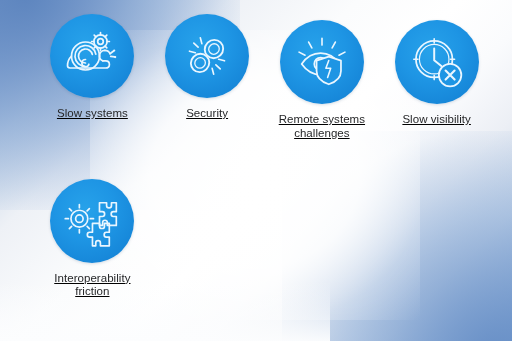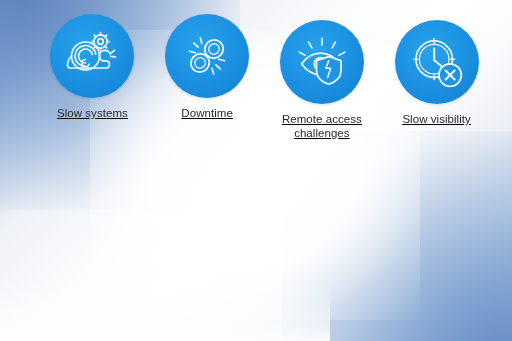--- a/index.html
+++ b/index.html
@@ -157,52 +157,68 @@
 
           <g transform="rotate(-45 31 31)">
             <rect x="10.5" y="21.5" width="20" height="19" rx="9.5"></rect>
             <rect x="14.8" y="25.6" width="11.5" height="10.8" rx="5.4" stroke-width="1.4"></rect>
           </g>
 
           <path d="M21.5 21.5l-4.6-4.2M18.5 27.5l-6.2-1.6M25.5 17.8l-1.6-6.2" stroke-width="1.8"></path>
           <path d="M40.5 40.5l4.6 4.2M43.5 34.5l6.2 1.6M36.5 44.2l1.6 6.2" stroke-width="1.8"></path>
         </svg>
       </div>
-      <div class="label">Downtime</div>
+      <div class="label">Security</div>
     </div>
 
 
     <div class="cell row2">
       <div class="badge">
         <svg width="60" height="60" viewBox="0 0 62 62" fill="none" stroke="#eaf6ff" stroke-width="1.8" stroke-linecap="round" stroke-linejoin="round">
 
           <path d="M31 13.5V6.5M20.5 16.5l-3.3-6.1M41.5 16.5l3.3-6.1M13.5 24l-6.2-3.2M48.5 24l6.2-3.2" stroke-width="1.7"></path>
 
           <path d="M10 33c5.2-7.4 11.8-11.1 19.6-11.1S44 25.6 49.2 33c-5.2 7.4-11.8 11.1-19.6 11.1S15.2 40.4 10 33z"></path>
           <circle cx="29.6" cy="33" r="6.6"></circle>
 
           <path d="M38 25.5l12.6 4.1v10.6c0 6.3-5 11.2-12.6 13.8-7.6-2.6-12.6-7.5-12.6-13.8V29.6L38 25.5z" fill="#1e95e4"></path>
           <path d="M38 29.5l-3 8h5l-3.2 9.5" stroke-width="1.6"></path>
         </svg>
       </div>
-      <div class="label">Remote access
+      <div class="label">Remote systems
 challenges</div>
     </div>
 
     <div class="cell row2">
       <div class="badge">
         <svg width="58" height="58" viewBox="0 0 62 62" fill="none" stroke="#eaf6ff" stroke-width="1.9" stroke-linecap="round" stroke-linejoin="round">
 
           <circle cx="28" cy="28" r="19.5"></circle>
           <circle cx="28" cy="28" r="15.8" stroke-width="1.3"></circle>
           <path d="M28 6.2v4.4M28 45.4v4.4M6.2 28h4.4M45.4 28h4.4" stroke-width="1.7"></path>
           <path d="M28 16.5V29l7.6 6.4" stroke-width="2.1"></path>
 
           <circle cx="45" cy="45" r="12" fill="#1e95e4"></circle>
           <path d="M40.2 40.2l9.6 9.6M49.8 40.2l-9.6 9.6" stroke-width="2.3"></path>
         </svg>
       </div>
       <div class="label">Slow visibility</div>
     </div>
 
+    <div class="cell row2">
+      <div class="badge">
+        <svg width="58" height="58" viewBox="0 0 62 62" fill="none" stroke="#eaf6ff" stroke-width="1.8" stroke-linecap="round" stroke-linejoin="round">
+
+          <circle cx="17.5" cy="28.5" r="9"></circle>
+          <circle cx="17.5" cy="28.5" r="4"></circle>
+          <path d="M17.5 16.8v-3.4M17.5 40.2v3.4M5.8 28.5H2.4M29.2 28.5h3.4M9.2 20.2l-2.4-2.4M25.8 36.8l2.4 2.4M25.8 20.2l2.4-2.4M9.2 36.8l-2.4 2.4"></path>
+
+          <path d="M39 11.5h7.6v3.3c0 1.5 1.2 2.2 2.6 2.2s2.6-.7 2.6-2.2v-3.3H57v9.5h-3.2c-1.5 0-2.3 1.2-2.3 2.6s.8 2.6 2.3 2.6H57v9.5h-9.6v-3.1c0-1.5-1.1-2.4-2.5-2.4s-2.5.9-2.5 2.4v3.1H39v-9.5h3.1c1.5 0 2.4-1.1 2.4-2.6s-.9-2.6-2.4-2.6H39v-9.5z"></path>
+
+          <path d="M31.5 33.5h7.6v3.3c0 1.5 1.2 2.2 2.6 2.2s2.6-.7 2.6-2.2v-3.3h5.2V43h-3.2c-1.5 0-2.3 1.2-2.3 2.6s.8 2.6 2.3 2.6h3.2v9.3H40v-3.1c0-1.5-1.1-2.4-2.5-2.4s-2.5.9-2.5 2.4v3.1h-3.5V48.2h-3.1c-1.5 0-2.4-1.1-2.4-2.6s.9-2.6 2.4-2.6h3.1v-9.5z"></path>
+        </svg>
+      </div>
+      <div class="label">Interoperability
+friction</div>
+    </div>
 
   </div>
 </div>
 
 </body></html>

